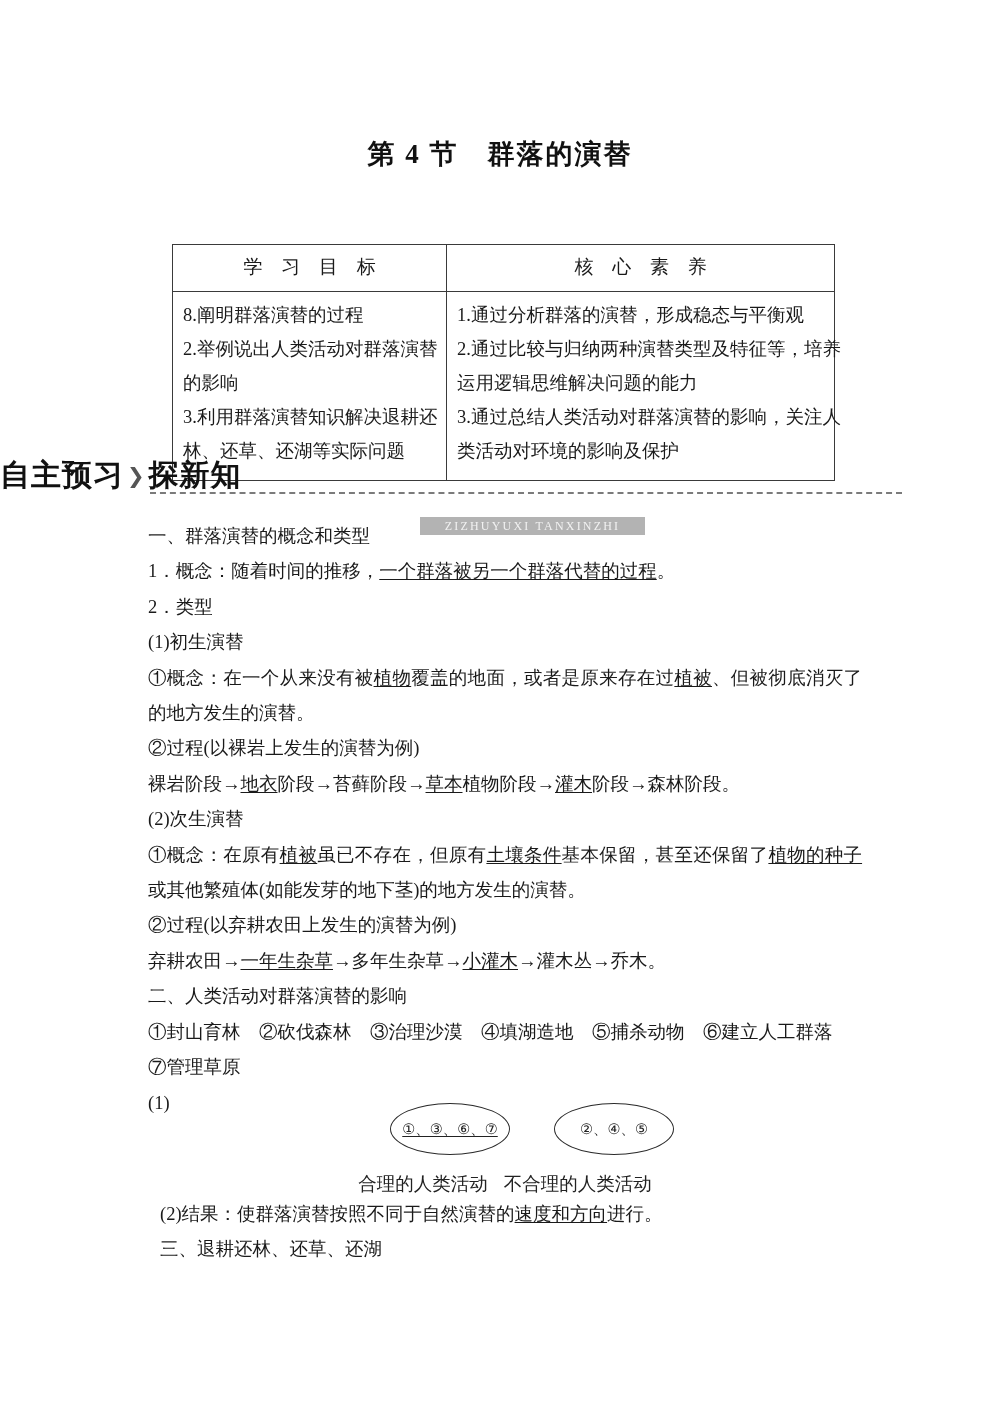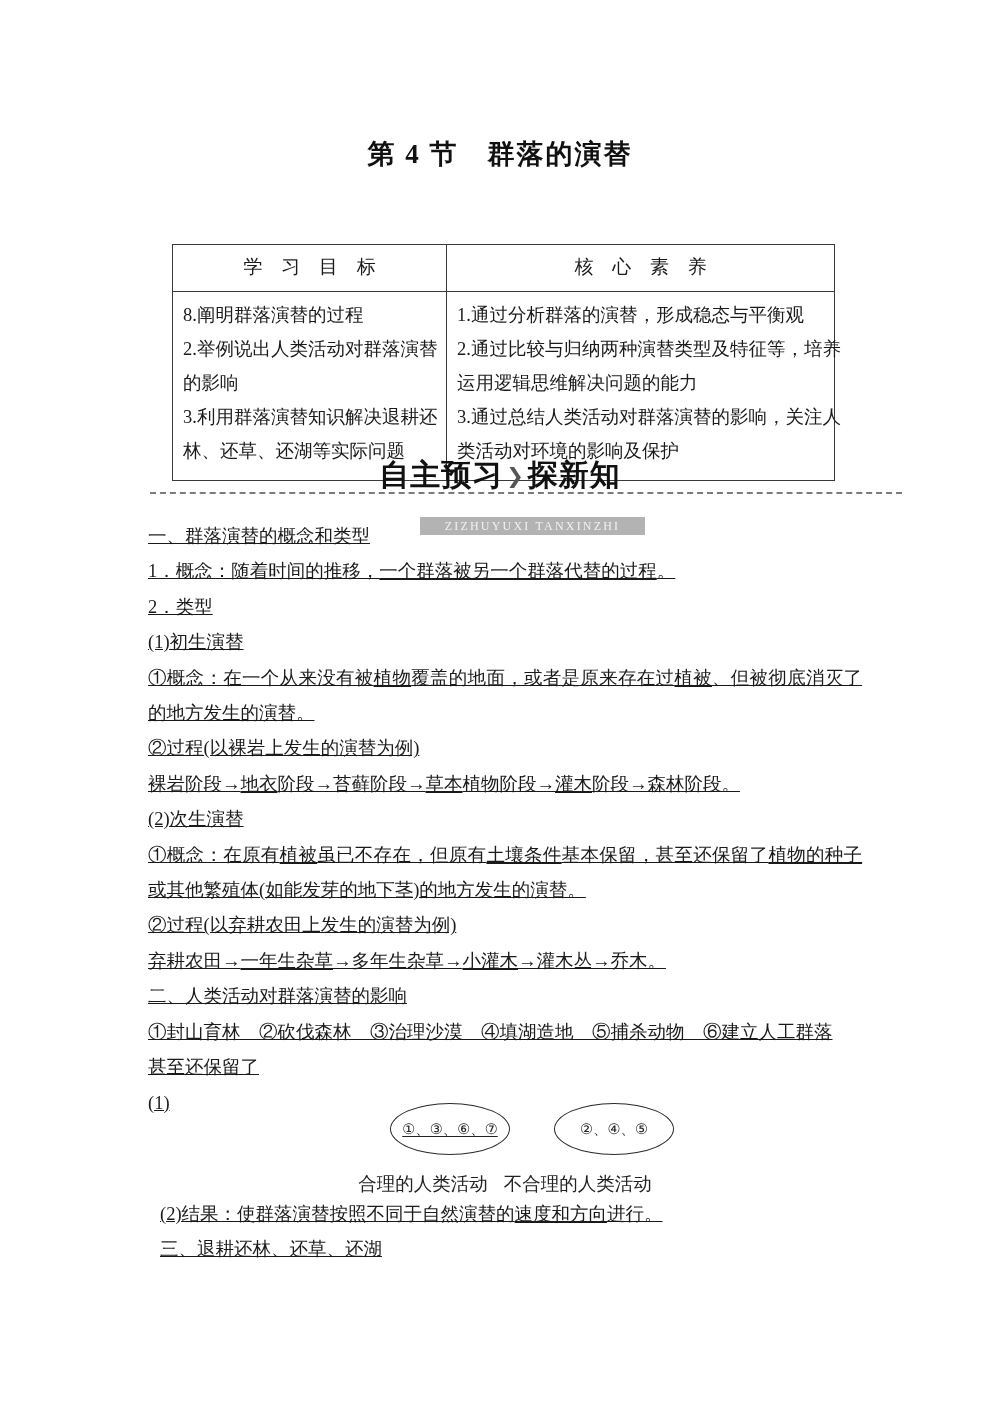--- a/index.html
+++ b/index.html
@@ -90,21 +90,20 @@
     color: #f2f2f2;
     line-height: 18px;
     font-family: "Liberation Serif", serif;
     margin-top: 33px;
   }
   .banner-title {
     position: absolute;
     top: 0px;
     left: 0;
     width: 1000px;
-    text-align: center;
     font-size: 30px;
     font-weight: bold;
     letter-spacing: 1px;
     color: #111;
     font-family: "DejaVu Sans", "Liberation Sans", sans-serif;
   }
   .banner-title .arrows {
     font-size: 21px;
     padding: 0 3px;
     vertical-align: 2px;
@@ -118,21 +117,21 @@
     left: 148px;
     width: 714px;
     font-size: 18.5px;
     line-height: 35.4px;
   }
   .p {
     margin: 0;
     text-indent: 24px;
     text-align: justify;
   }
-  .p.noind { text-indent: 0; text-decoration: underline; }
+  .p.noind { text-indent: 0; }
   .u { text-decoration: underline; text-underline-offset: 2px; }
 
   
   .figure {
     position: absolute;
     top: 1103px;
     left: 148px;
     width: 714px;
     height: 90px;
   }
@@ -242,21 +241,21 @@
 
   <p class="p noind"><span>①概念：在原有</span><span class="u">植被</span><span>虽已不存在，但原有</span><span class="u">土壤条件</span><span>基本保留，甚至还保留了</span><span class="u">植物的种子</span><span>或其他繁殖体(如能发芽的地下茎)的地方发生的演替。</span></p>
 
   <p class="p noind">②过程(以弃耕农田上发生的演替为例)</p>
 
   <p class="p noind"><span>弃耕农田→</span><span class="u">一年生杂草</span><span>→多年生杂草→</span><span class="u">小灌木</span><span>→灌木丛→乔木。</span></p>
 
   <p class="p noind">二、人类活动对群落演替的影响</p>
 
   <p class="p noind">①封山育林　②砍伐森林　③治理沙漠　④填湖造地　⑤捕杀动物　⑥建立人工群落</p>
-  <p class="p noind">甚至还保留了</p>
+  <p class="p noind">⑦管理草原</p>
 
   <p class="p noind">(1)</p>
 </div>
 
 <div class="figure">
   <div class="ellipse left">
     <span class="u">①、③、⑥、⑦</span>
   </div>
   <div class="ellipse right">
     <span>②、④、⑤</span>

